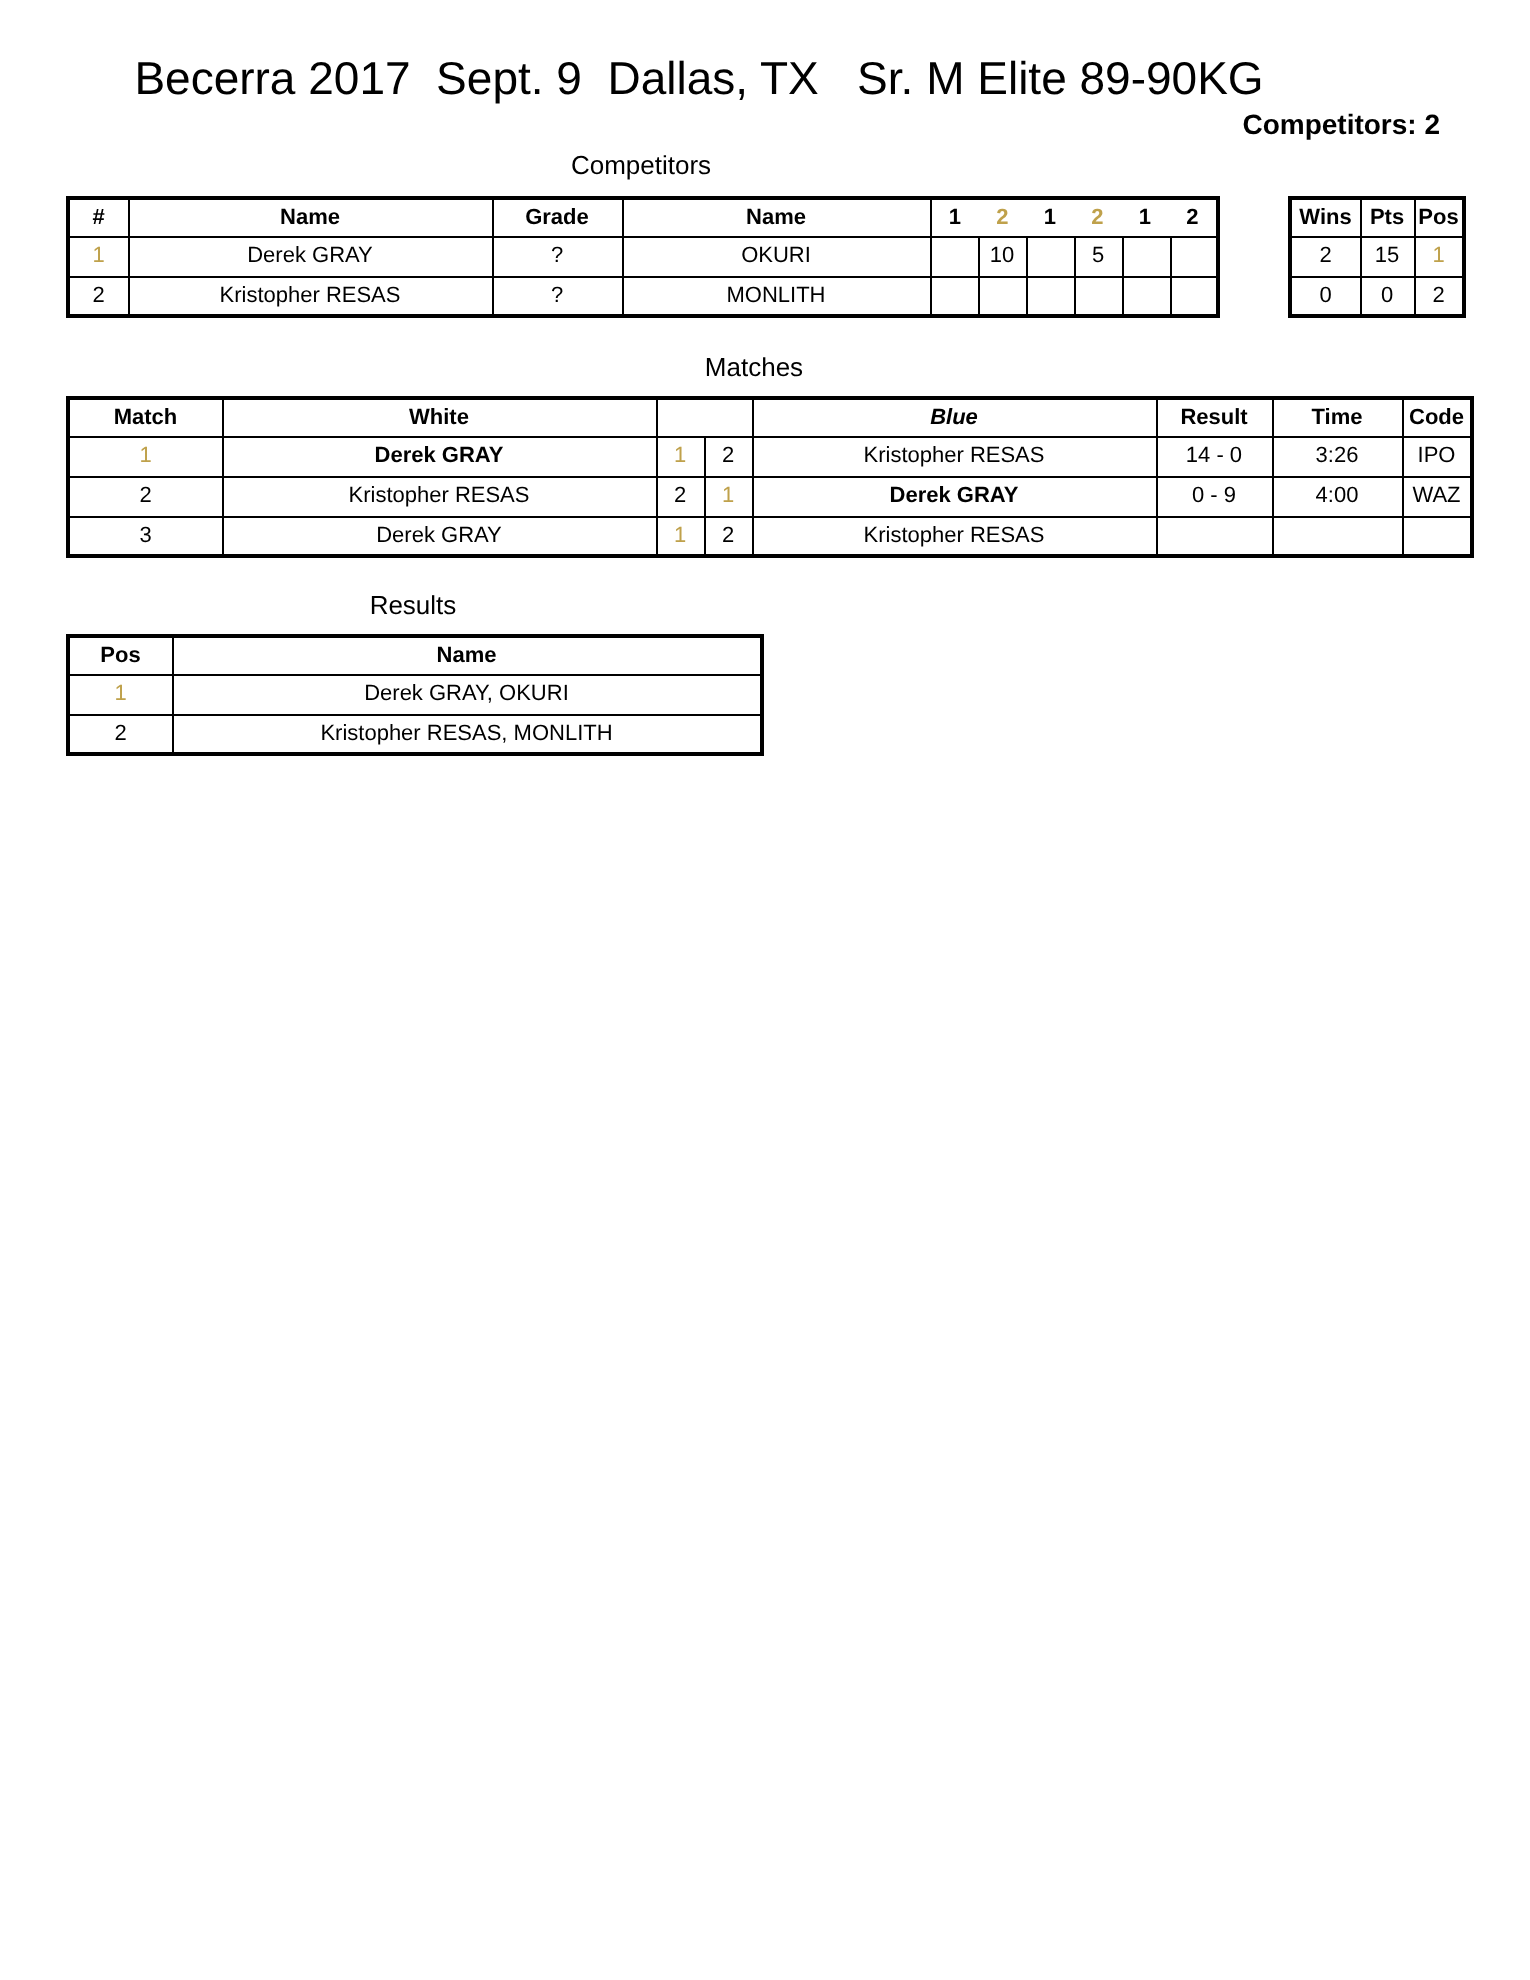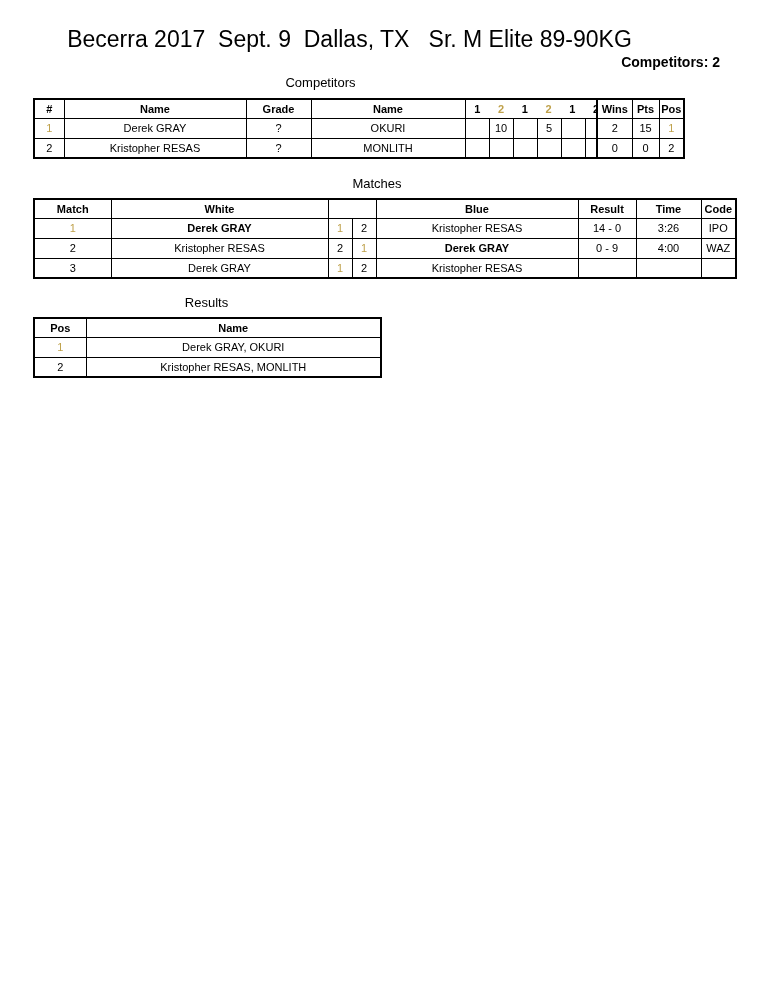--- a/index.html
+++ b/index.html
@@ -55,25 +55,25 @@
   .gold { color: #BFA14B; }
 
   
   th.scorehead { border-left: none; padding: 0; }
   th.pre-scorehead { border-right: none; }
   .scorehead-strip { display: flex; width: 100%; }
   .scorehead-strip span { flex: 1; text-align: center; font-weight: bold; }
 
   
   th.numhead { border-left: none; border-right: none; }
-  th.after-numhead { border-left: none; }
+  th.after-numhead { border-left: none; font-style: italic; }
   th.before-numhead { border-right: none; }
 
   #competitors-table { left: 33px; top: 98px; width: 575px; }
-  #competitors-summary { left: 596px; top: 98px; width: 87px; }
+  #competitors-summary { left: 644px; top: 98px; width: 87px; }
   #matches-table { left: 33px; top: 198px; width: 702px; padding-left: 48px; }
   #results-table { left: 33px; top: 317px; width: 347px; }
 </style>
 </head>
 <body>
 
 <div class="abs main-title">Becerra 2017  Sept. 9  Dallas, TX   Sr. M Elite 89-90KG</div>
 <div class="abs competitors-count">Competitors: 2</div>
 
 <div class="abs section-title" id="competitors-title">Competitors</div>

